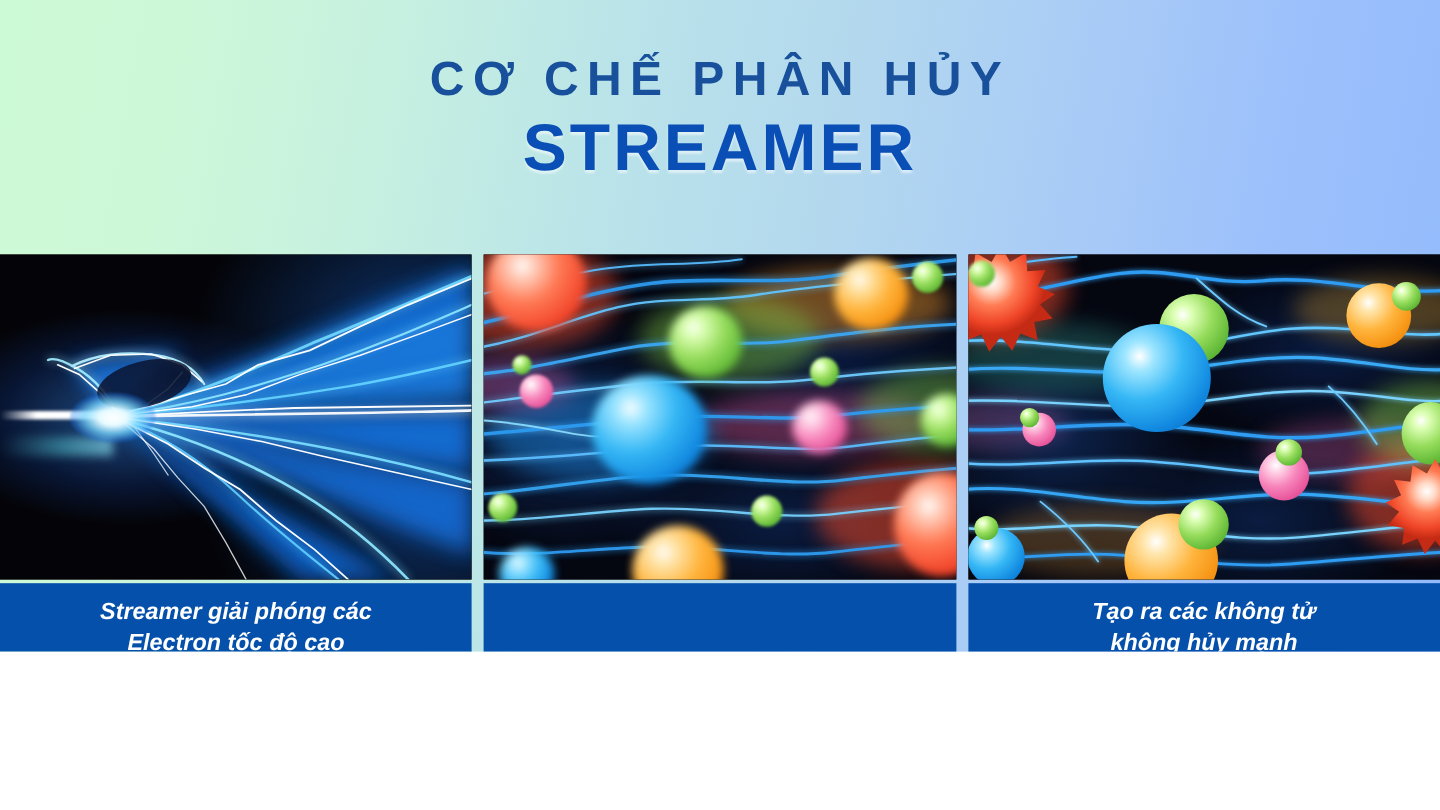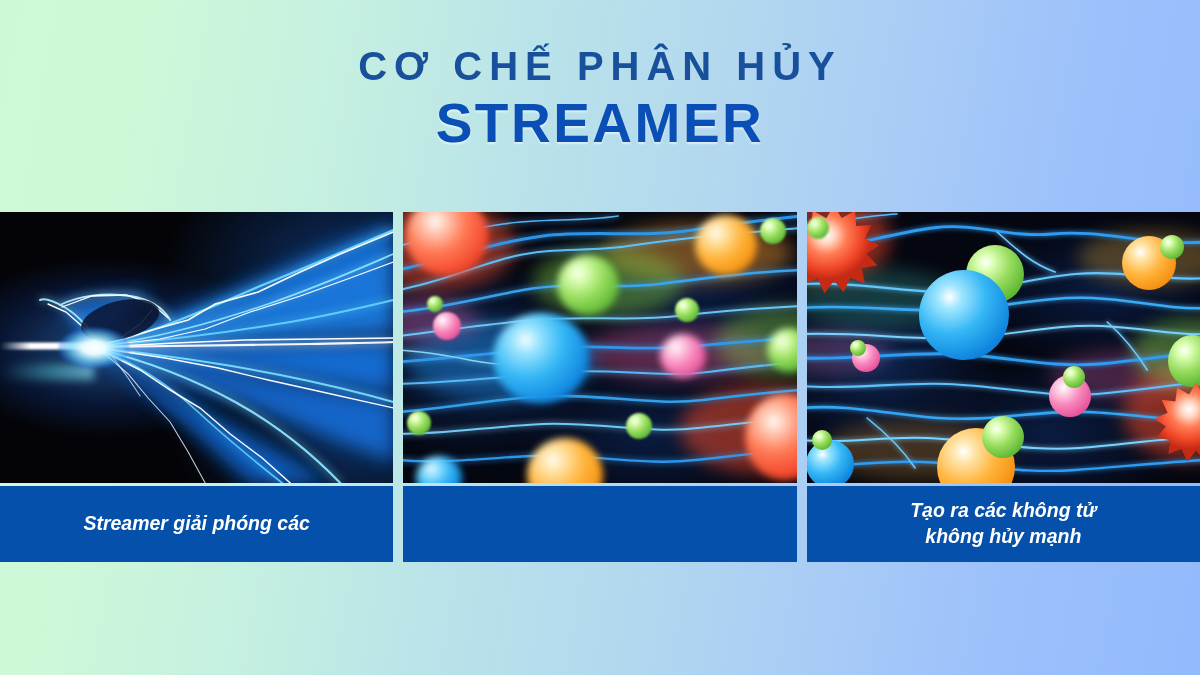--- a/index.html
+++ b/index.html
@@ -9,21 +9,21 @@
   body {
     width: 1200px;
     height: 675px;
     overflow: hidden;
     font-family: "Liberation Sans", sans-serif;
   }
 
   #infographic {
     position: relative;
     width: 1200px;
-    height: 675px;
+    height: 543px;
     background: linear-gradient(100deg,
         #cdfad6 0%,
         #cdf8d8 12%,
         #c6f0e0 26%,
         #b9e2ea 42%,
         #b3d8ee 56%,
         #a9ccf6 70%,
         #9cc0fb 84%,
         #92baFC 100%);
     overflow: hidden;
@@ -239,20 +239,21 @@
 
           <ellipse cx="120" cy="108" rx="40" ry="19" fill="#0a1430" opacity="0.85" transform="rotate(-14 120 108)"></ellipse>
         </svg>
         <div class="p1-inject2"></div>
         <div class="p1-inject"></div>
         <div class="p1-core"></div>
       </div>
       <div class="panel-caption">
         <div>
           <span>Streamer giải phóng các</span>
+          <span>Electron tốc độ cao</span>
         </div>
       </div>
     </div>
 
     <div class="panel">
       <div class="panel-image">
         <div class="mol-bg"></div>
 
         <div class="mol-layer">
           <div class="glow-smear" style="left:8%;top:12%;width:160px;height:90px;background:#e8492c;opacity:.55;"></div>

